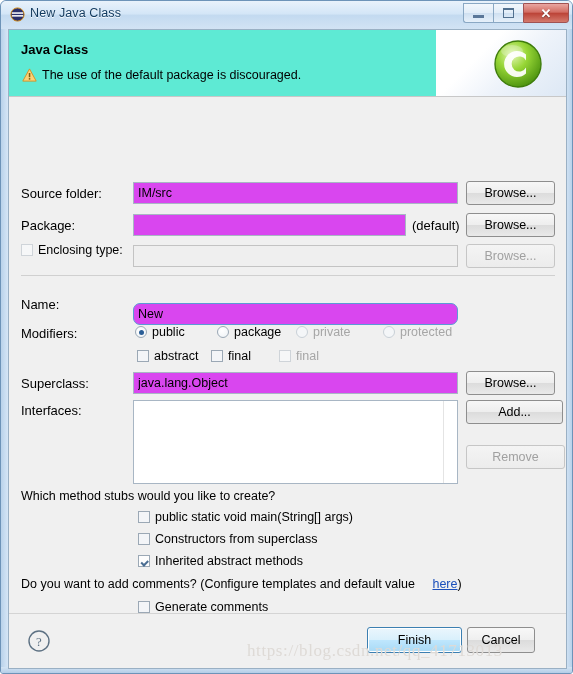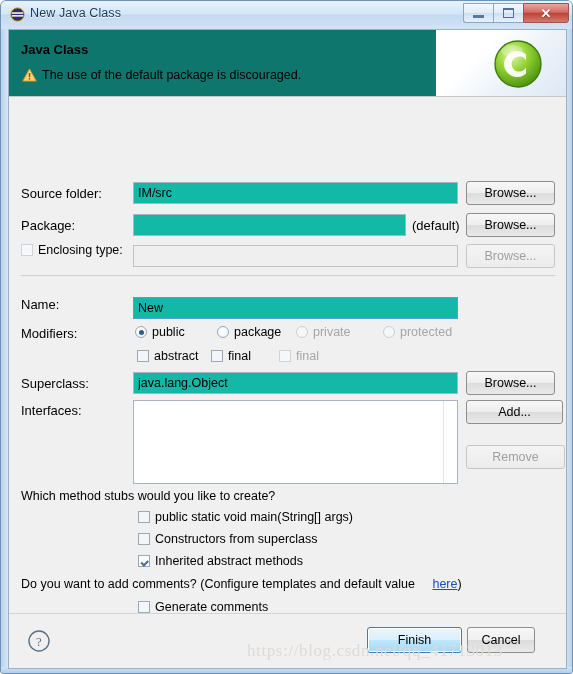--- a/index.html
+++ b/index.html
@@ -59,38 +59,38 @@
   
   .client{
     position:absolute;left:7px;top:28px;width:559px;height:640px;
     box-sizing:border-box;
     background:#f0f0f0;
     border:1px solid #9ab0c4;
     overflow:hidden;
   }
   
   .header{
-    position:relative;height:66px;background:#0f766e;
+    position:relative;height:66px;background:#5eead4;
     border-bottom:1px solid #c8c8c8;overflow:hidden;
   }
   .hdr-title{position:absolute;left:12px;top:12px;font-size:13px;font-weight:bold;color:#000;}
   .hdr-warn-icon{position:absolute;left:13px;top:38px;width:15px;height:14px;}
   .hdr-msg{position:absolute;left:33px;top:38px;font-size:12.5px;color:#000;}
   .hdr-banner{
     position:absolute;right:0;top:0;width:130px;height:66px;
     background:linear-gradient(135deg,#ffffff 0%,#ffffff 35%,#eef3fa 60%,#dde8f5 100%);
   }
   .hdr-logo{position:absolute;right:22px;top:8px;width:52px;height:52px;}
 
   
   .form{position:relative;height:519px;background:#f0f0f0;}
   .lbl{position:absolute;font-size:13px;color:#000;white-space:nowrap;}
   .txt{
     position:absolute;box-sizing:border-box;height:22px;
-    background:#14b8a6;border:1px solid #a8b6c4;
+    background:#d946ef;border:1px solid #a8b6c4;
     font-family:"Liberation Sans",sans-serif;font-size:12.5px;color:#000;
     padding:2px 4px;line-height:17px;
   }
   .txt.focused{border:1px solid #5b9bd5;}
   .txt.disabled{background:#efefef;border:1px solid #c3c3c3;color:#9a9a9a;}
   .btn{
     position:absolute;box-sizing:border-box;
     height:24px;border:1px solid #8e8e8e;border-radius:3px;
     background:linear-gradient(to bottom,#f7f7f7 0%,#eeeeee 48%,#dcdcdc 52%,#e9e9e9 100%);
     font-family:"Liberation Sans",sans-serif;font-size:12.5px;color:#000;
@@ -242,21 +242,21 @@
       <div class="ctl" style="left:12px;top:146px;">
         <i class="cbox dim"></i>
         <span class="ctl-label">Enclosing type:</span>
       </div>
       <input class="txt disabled" type="text" style="left: 124px; top: 148px; width: 325px;" disabled="" value="">
       <div class="btn disabled" style="left:457px;top:147px;width:89px;">Browse...</div>
 
       <div class="sep" style="left:12px;top:178px;width:534px;"></div>
 
       <div class="lbl" style="left:12px;top:200px;">Name:</div>
-      <input class="txt focused" type="text" style="left: 124px; top: 200px; width: 325px;" value="New">
+      <input class="txt focused" type="text" style="left: 124px; top: 206px; width: 325px; border-radius: 7px;" value="New">
 
       <div class="lbl" style="left:12px;top:229px;">Modifiers:</div>
 
       <div class="ctl" style="left:126px;top:228px;">
         <i class="radio on"></i>
         <span class="ctl-label">public</span>
       </div>
       <div class="ctl" style="left:208px;top:228px;">
         <i class="radio"></i>
         <span class="ctl-label">package</span>

